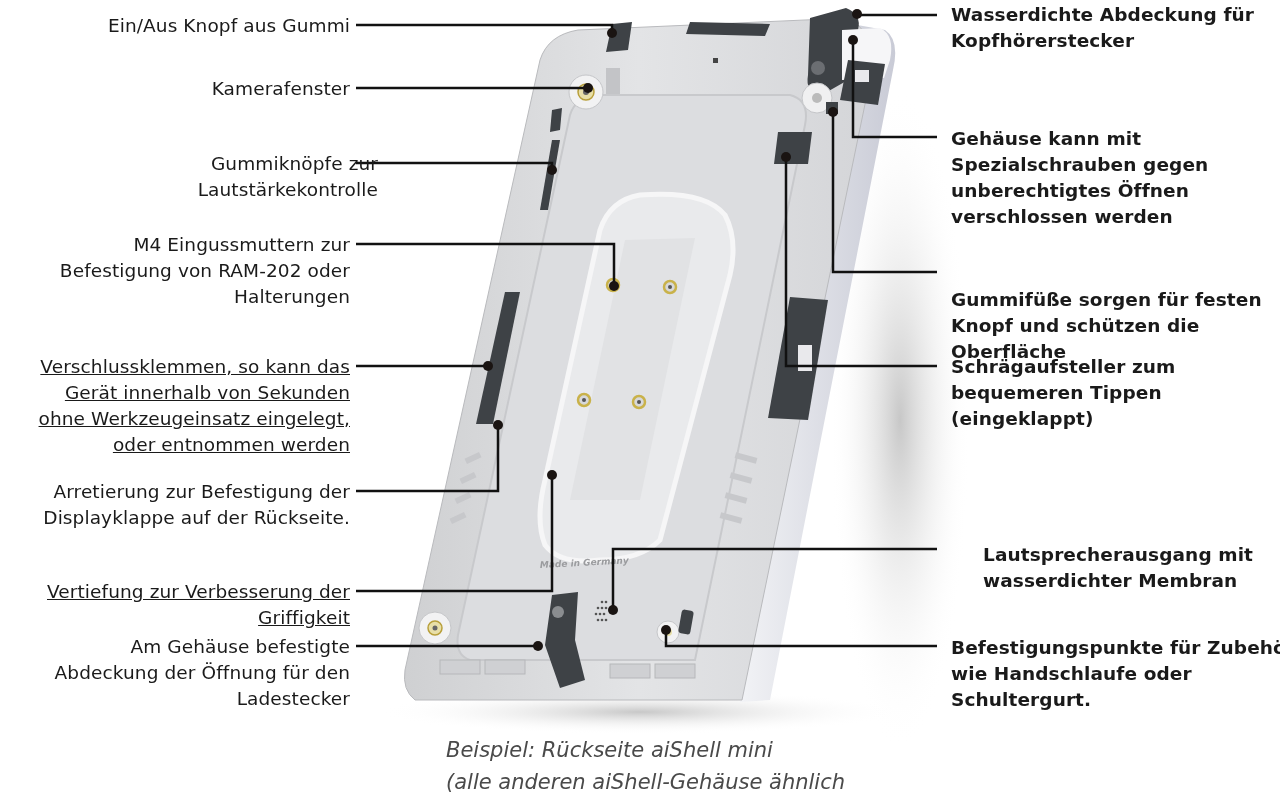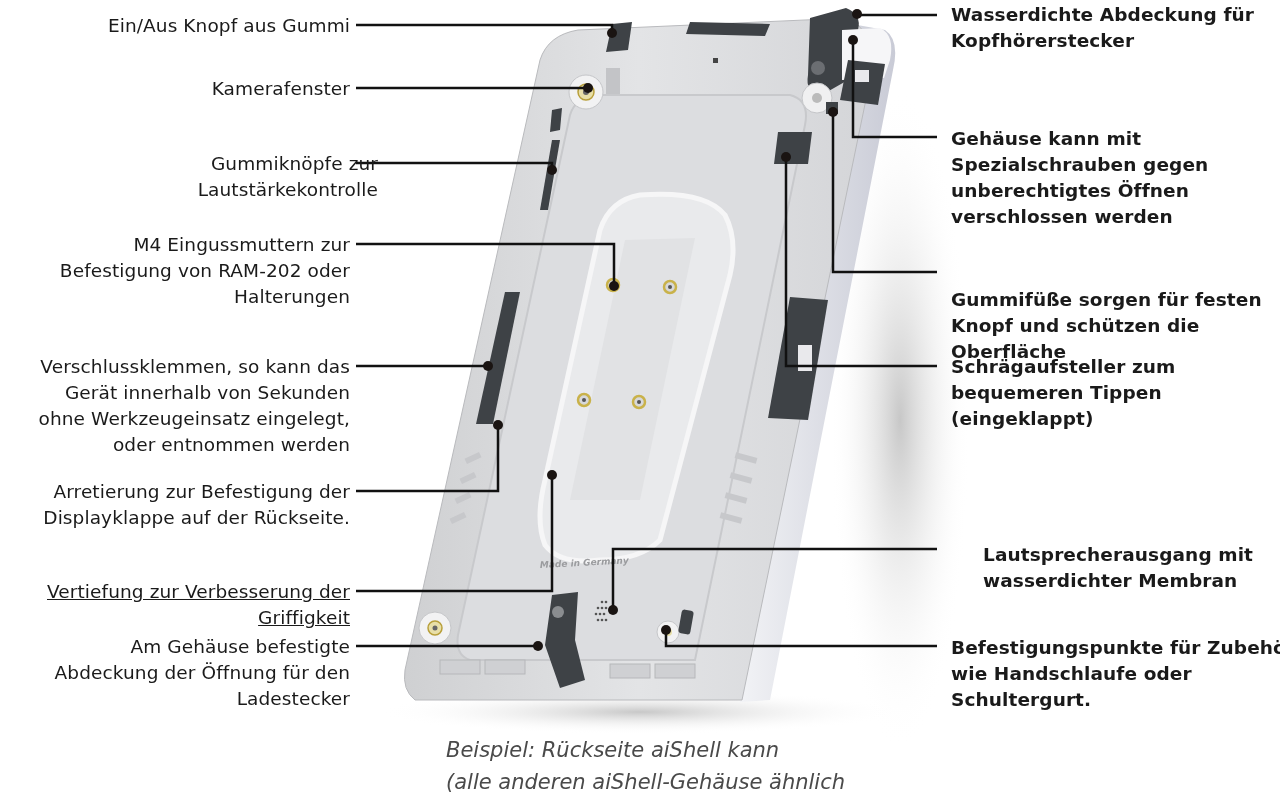--- a/index.html
+++ b/index.html
@@ -184,21 +184,21 @@
   </div>
   <div class="label left" style="right:902px; top:151px;">
     <span>Gummiknöpfe zur</span>
     <span>Lautstärkekontrolle</span>
   </div>
   <div class="label left" style="right:930px; top:232px;">
     <span>M4 Eingussmuttern zur</span>
     <span>Befestigung von RAM-202 oder</span>
     <span>Halterungen</span>
   </div>
-  <div class="label left" style="right:930px; top:354px;">
+  <div class="label left" style="right:930px; top:354px;text-decoration:underline;">
     <span>Verschlussklemmen, so kann das</span>
     <span>Gerät innerhalb von Sekunden</span>
     <span>ohne Werkzeugeinsatz eingelegt,</span>
     <span>oder entnommen werden</span>
   </div>
   <div class="label left" style="right:930px; top:479px;">
     <span>Arretierung zur Befestigung der</span>
     <span>Displayklappe auf der Rückseite.</span>
   </div>
   <div class="label left" style="right:930px; top:579px;text-decoration:underline;">
@@ -235,16 +235,16 @@
     <span>Lautsprecherausgang mit</span>
     <span>wasserdichter Membran</span>
   </div>
   <div class="label right" style="left:951px; top:635px;">
     <span>Befestigungspunkte für Zubehör</span>
     <span>wie Handschlaufe oder</span>
     <span>Schultergurt.</span>
   </div>
 
   <div class="caption">
-    <span>Beispiel: Rückseite aiShell kann</span>
+    <span>Beispiel: Rückseite aiShell mini</span>
     <span>(alle anderen aiShell-Gehäuse ähnlich</span>
   </div>
 </div>
 
 </body></html>

